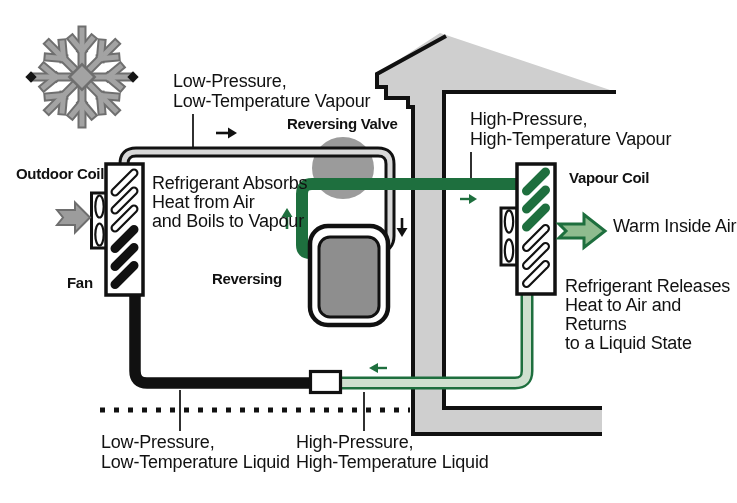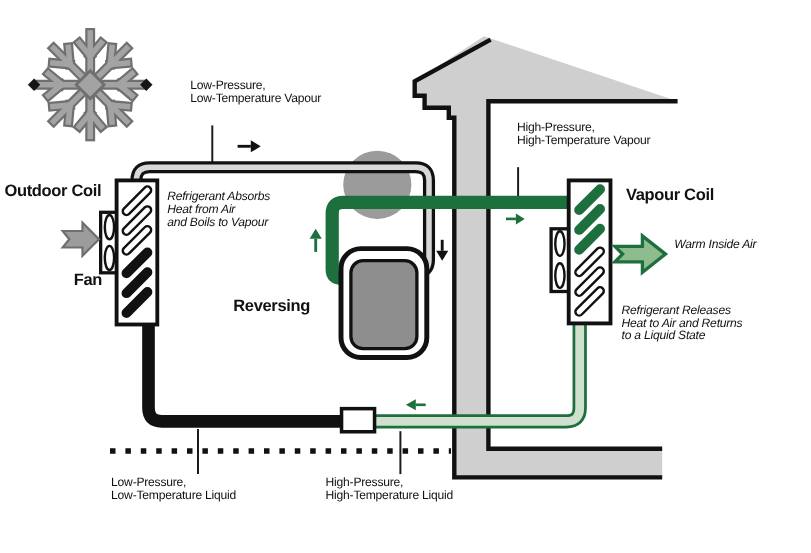--- a/index.html
+++ b/index.html
@@ -1,22 +1,22 @@
 <!DOCTYPE html>
 <html style="--pipe-green: #1e6f3e; --pipe-green-light: #cfe0cf; --warm-air-fill: #8fbc8f; --house-gray: #cfcfcf; --valve-gray: #9b9b9b; --compressor-gray: #8e8e8e; --pipe-inner-gray: #d8d8d8; --snow-gray: #a3a3a3; --snow-dark: #6f6f6f; --air-arrow-gray: #9c9c9c; --air-arrow-edge: #6e6e6e; --ink: #111111;"><head>
 <meta charset="utf-8">
 <style>
   html,body{margin:0;padding:0;background:#fff;}
   #stage{position:relative;width:737px;height:503px;background:#fff;overflow:hidden;
          font-family:"Liberation Sans","DejaVu Sans",sans-serif;color:#111;}
   #art{position:absolute;left:0;top:0;}
-  .lbl{position:absolute;white-space:pre-line;font-size:11px;line-height:1.1;
+  .lbl{position:absolute;white-space:pre-line;font-size:18px;line-height:1.1;
        letter-spacing:-0.2px;color:#111;}
   .bold{font-weight:bold;font-size:15px;letter-spacing:-0.3px;}
-  .ital{font-style:italic;line-height:1.06;}
+  .ital{line-height:1.06;}
 </style>
 </head>
 <body>
 
 <div id="stage">
 
   <svg id="art" width="737" height="503" viewBox="0 0 737 503">
 
     <defs>
       <g id="sf-arm">
@@ -152,22 +152,23 @@
     <g>
       <line x1="460" y1="199" x2="469" y2="199" style="stroke:var(--pipe-green);stroke-width:2.4"></line>
       <polygon points="469,194 477,199 469,204" style="fill:var(--pipe-green)"></polygon>
     </g>
     <g>
       <line x1="387" y1="368" x2="378" y2="368" style="stroke:var(--pipe-green);stroke-width:2.4"></line>
       <polygon points="378,363 369,368 378,373" style="fill:var(--pipe-green)"></polygon>
     </g>
   </svg>
 
-  <div class="lbl bold" style="left:4px;top:166px">Outdoor Coil</div>
-  <div class="lbl bold" style="left:67px;top:247px">Fan</div>
+  <div class="lbl bold" style="left:16px;top:166px">Outdoor Coil</div>
+  <div class="lbl bold" style="left:67px;top:275px">Fan</div>
+  <div class="lbl bold" style="left:287px;top:116px">Reversing Valve</div>
   <div class="lbl bold" style="left:212px;top:271px">Reversing</div>
   <div class="lbl bold" style="left:569px;top:170px">Vapour Coil</div>
 
   <div class="lbl" style="left:173px;top:72px">Low-Pressure,
 Low-Temperature Vapour</div>
   <div class="lbl" style="left:470px;top:110px">High-Pressure,
 High-Temperature Vapour</div>
   <div class="lbl" style="left:101px;top:433px">Low-Pressure,
 Low-Temperature Liquid</div>
   <div class="lbl" style="left:296px;top:433px">High-Pressure,

